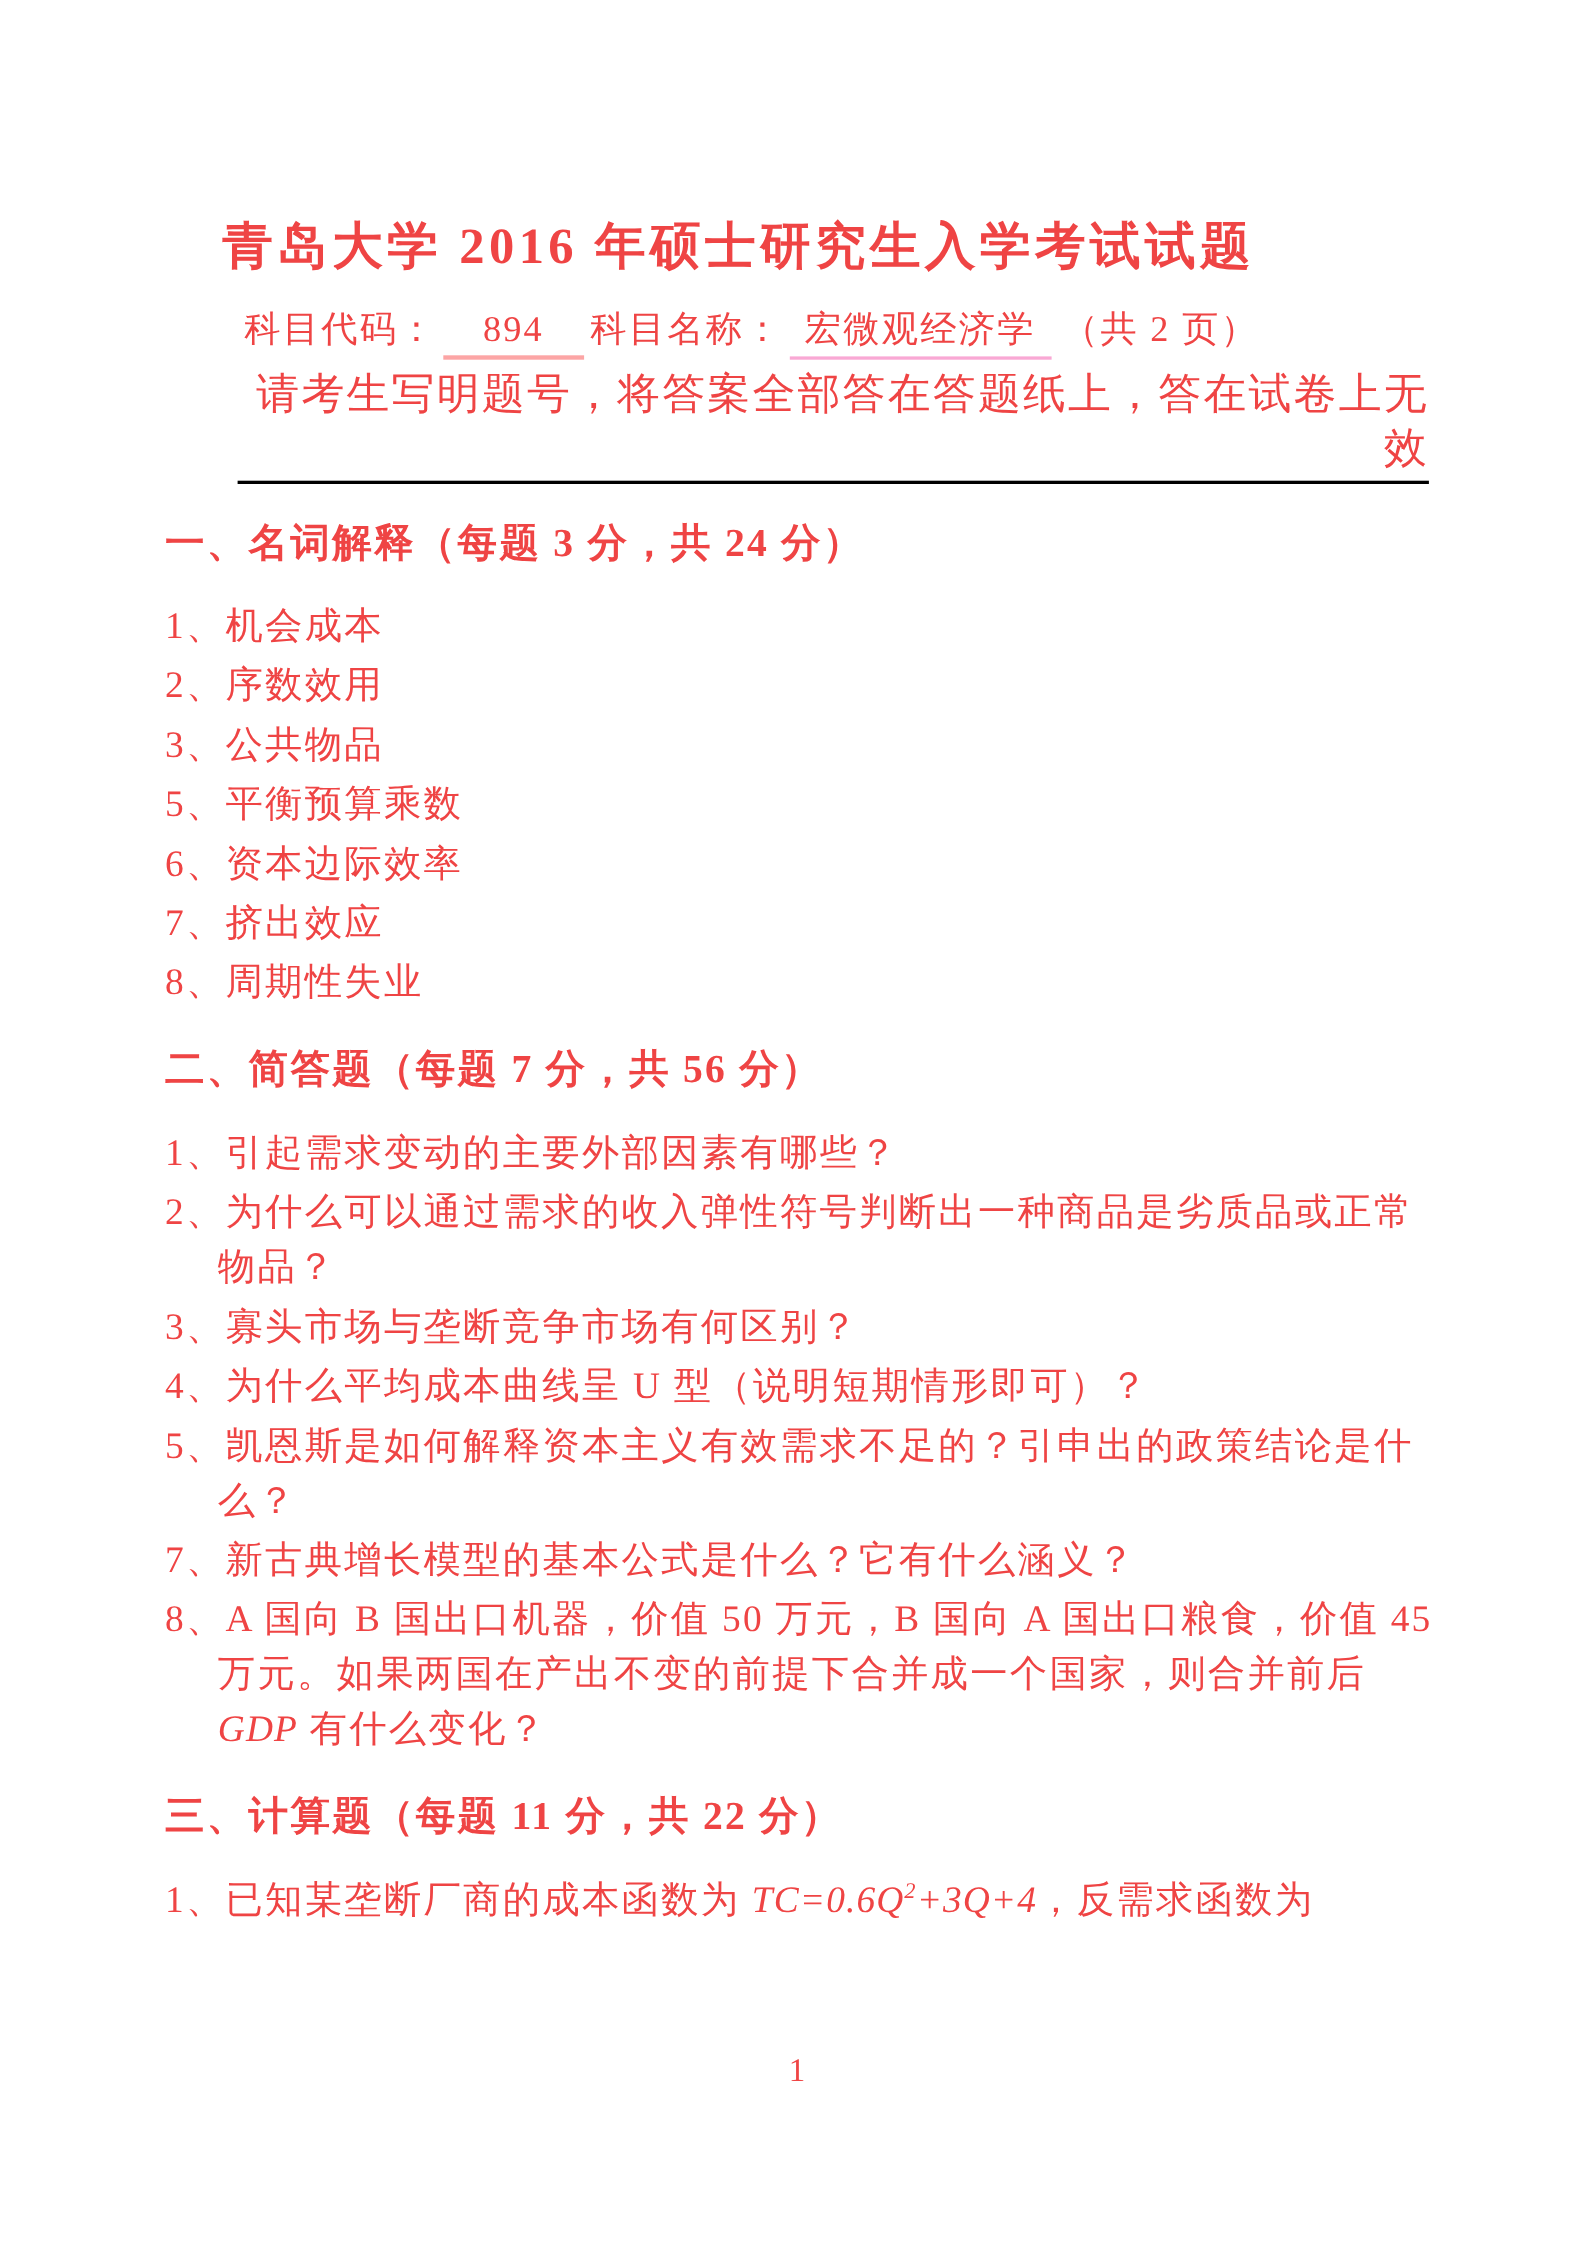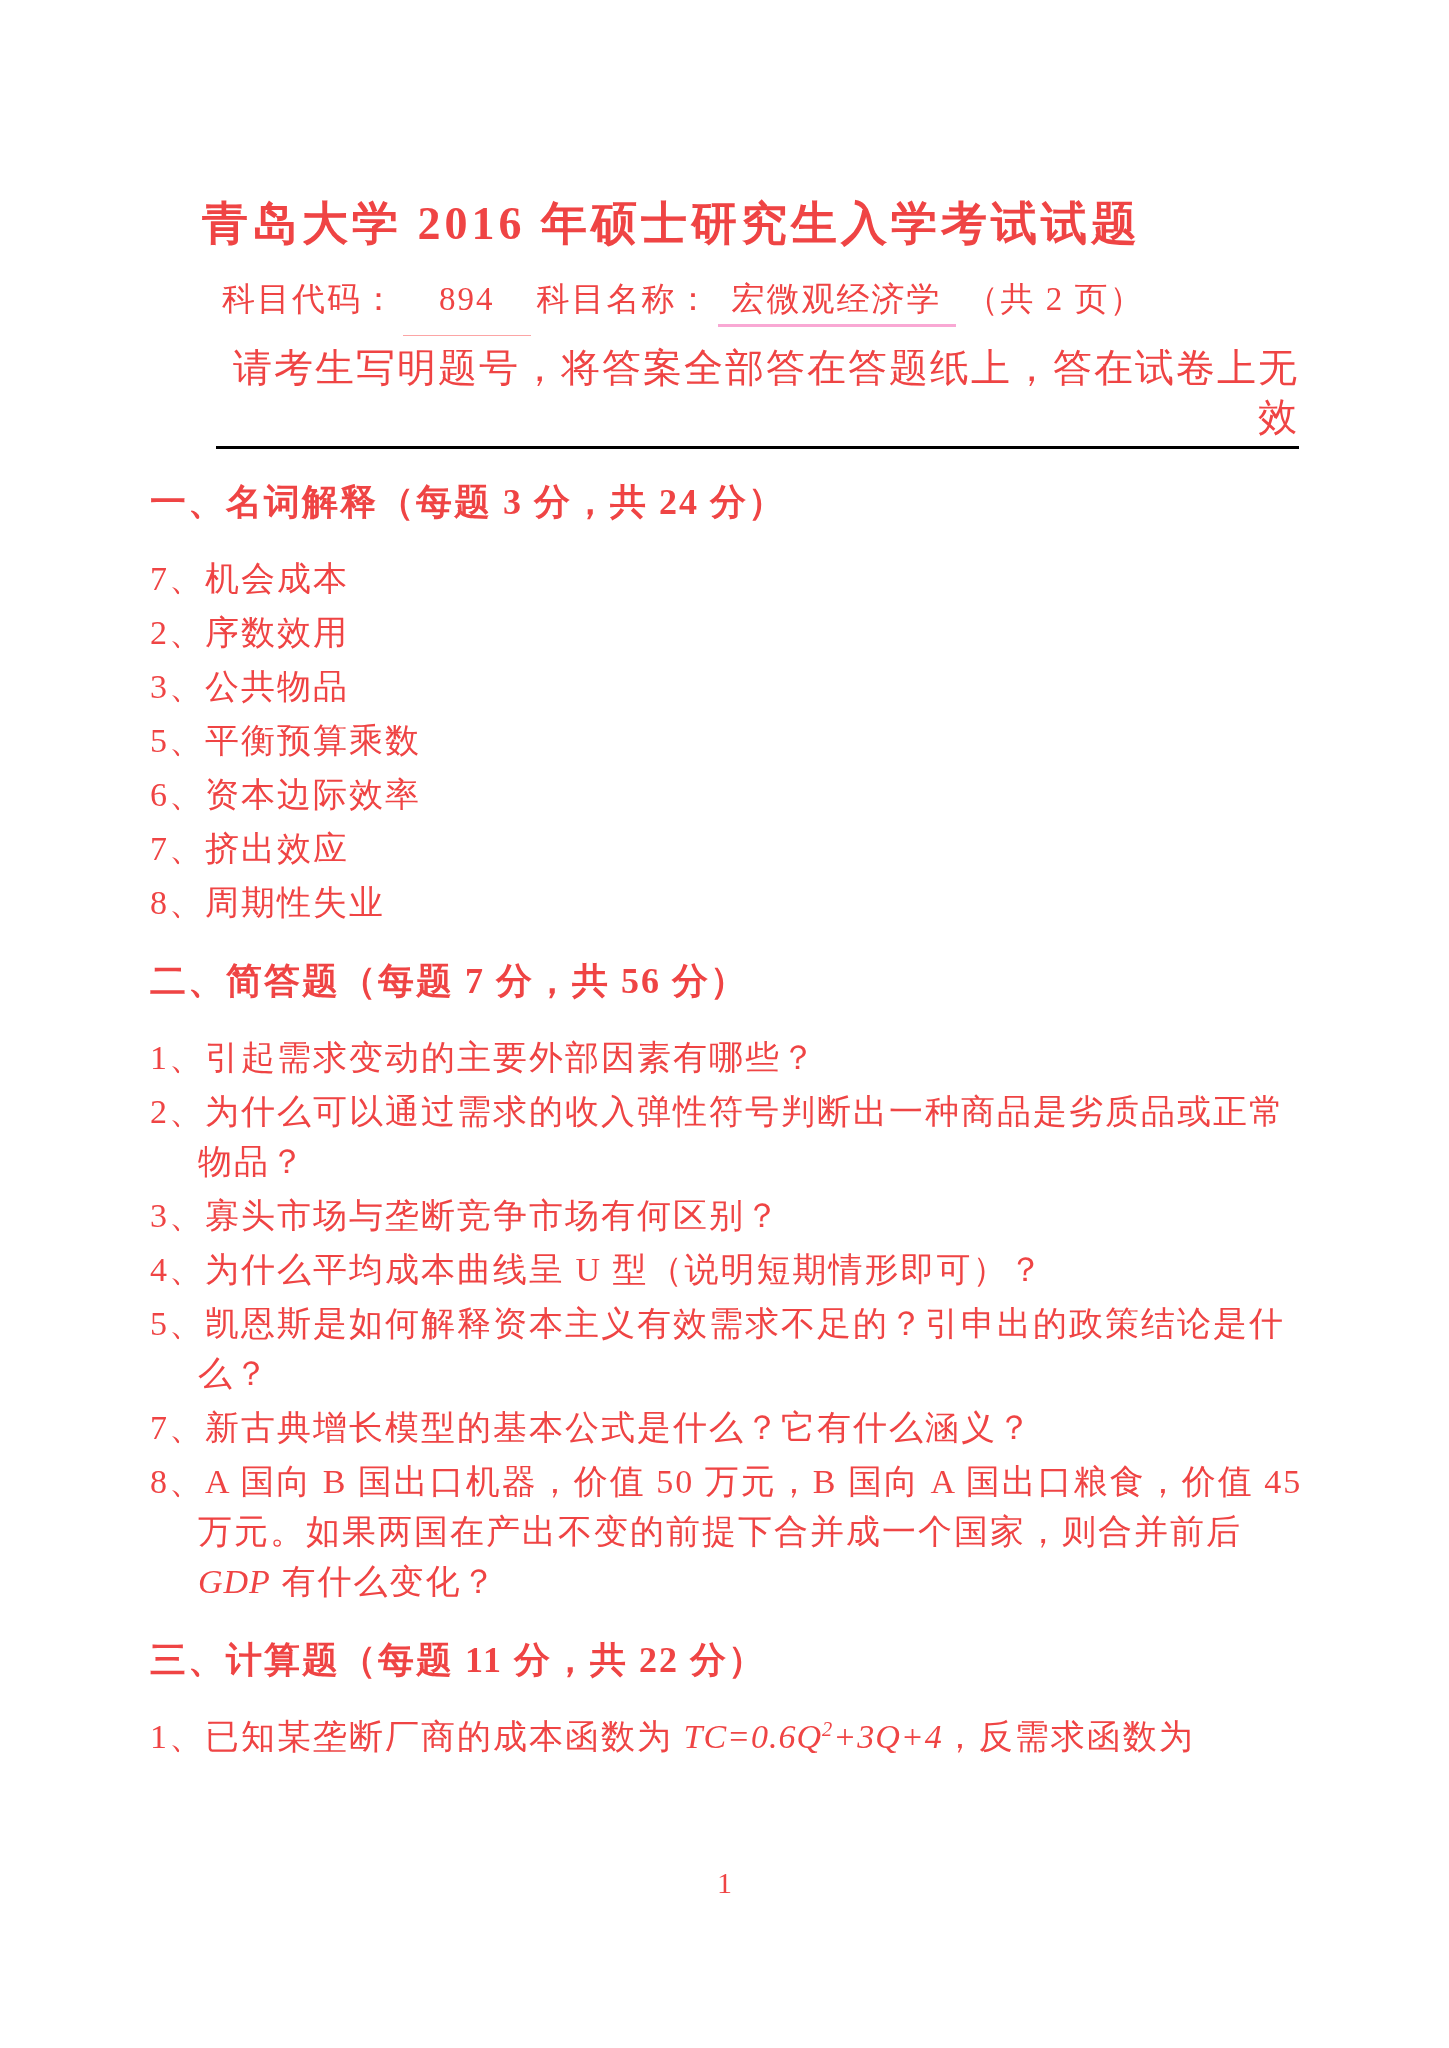--- a/index.html
+++ b/index.html
@@ -22,22 +22,22 @@
     margin: 0 0 26px 52px;
   }
   .subject-line {
     font-size: 33px;
     letter-spacing: 2px;
     margin: 0 0 8px 72px;
     white-space: nowrap;
   }
   .u-code {
     display: inline-block;
-    border-bottom: 1px solid #fca5a5;
-    padding: 0 36px 17px 36px;
+    border-bottom: 4px solid #fca5a5;
+    padding: 0 36px 4px 36px;
     margin: 0 6px;
   }
   .u-name {
     display: inline-block;
     border-bottom: 3px solid #f9a8d4;
     padding: 0 14px 2px 14px;
     margin: 0 10px 0 6px;
   }
   .notice-wrap { margin-left: 66px; }
   .notice {
@@ -84,21 +84,21 @@
 
   <div class="subject-line"><span>科目代码：</span><span class="u-code">894</span><span>科目名称：</span><span class="u-name">宏微观经济学</span><span>（共 2 页）</span></div>
 
   <div class="notice-wrap">
     <span class="notice">请考生写明题号，将答案全部答在答题纸上，答在试卷上无效</span>
   </div>
 
   <h2 class="section-heading">一、名词解释（每题 3 分，共 24 分）</h2>
 
   <div class="item">
-      <div class="line">7、机会成本</div>
+      <div class="line">1、机会成本</div>
     </div>
   <div class="item">
       <div class="line">2、序数效用</div>
     </div>
   <div class="item">
       <div class="line">3、公共物品</div>
     </div>
   <div class="item">
       <div class="line">5、平衡预算乘数</div>
     </div>

